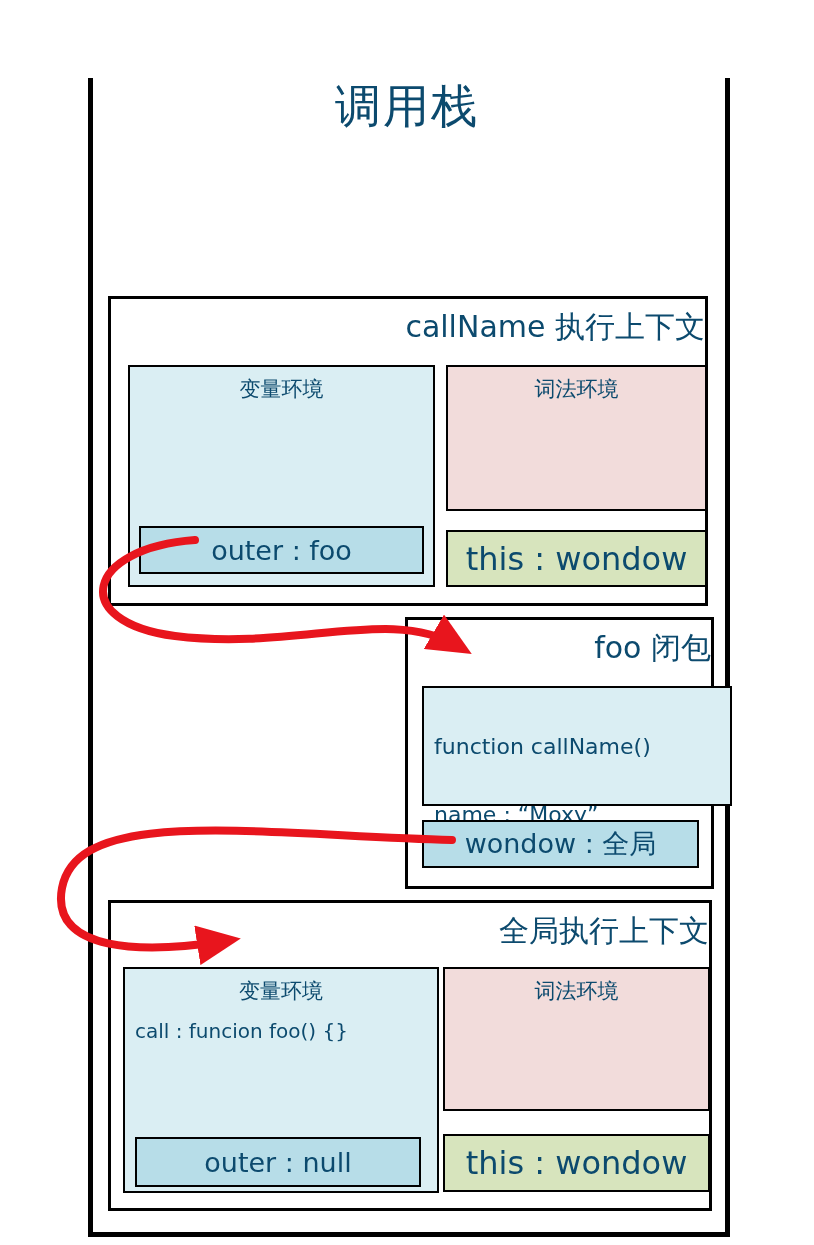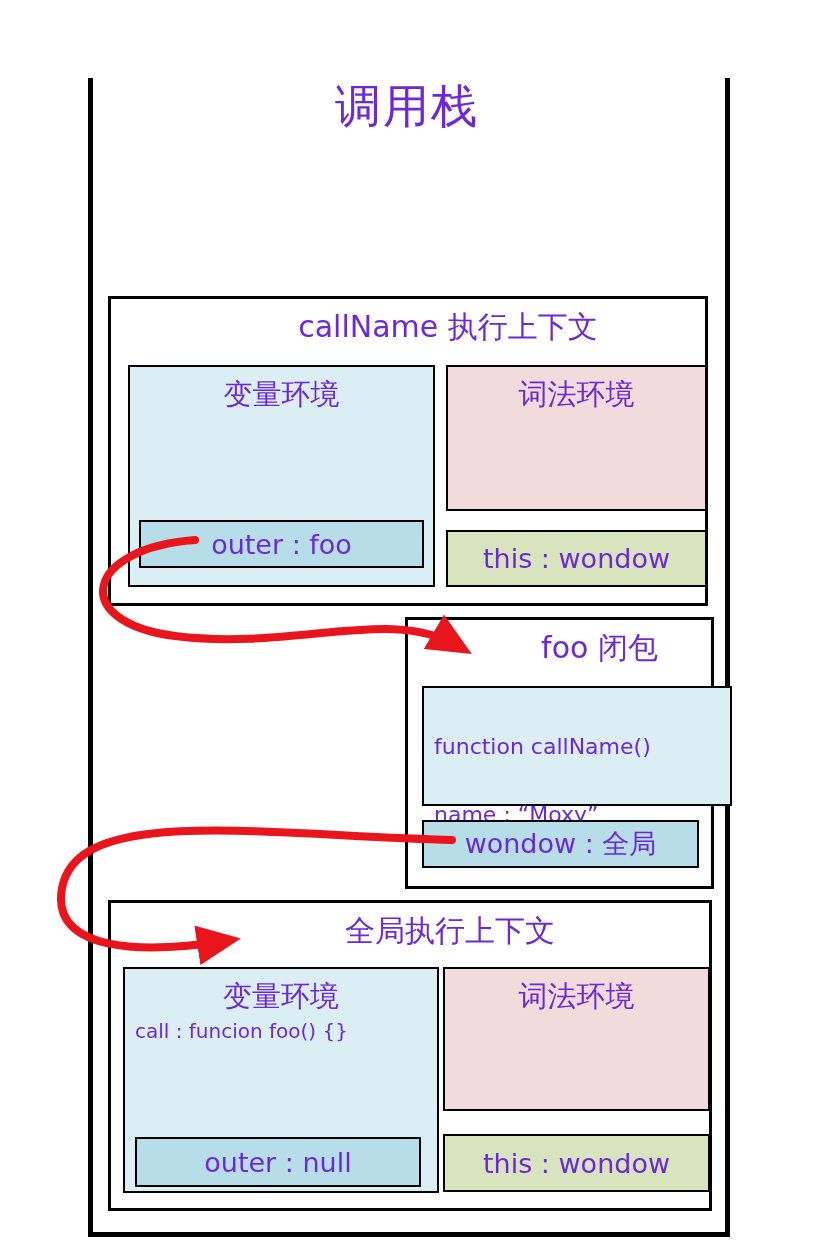--- a/index.html
+++ b/index.html
@@ -1,69 +1,69 @@
 <!DOCTYPE html>
 <html><head>
 <meta charset="utf-8">
 <style>
   html,body{margin:0;padding:0;background:#ffffff;}
   .canvas{
     position:relative;
     width:814px;height:1245px;
     background:#ffffff;
     font-family:"DejaVu Sans","Liberation Sans",sans-serif;
-    color:#6d28d9;
+    color:#0c4a6e;
     overflow:hidden;
   }
   .stack-container{
     position:absolute;left:88px;top:78px;width:632px;height:1154px;
     border-left:5px solid #000;border-right:5px solid #000;border-bottom:5px solid #000;
   }
   .stack-title{
     position:absolute;left:0;top:76px;width:814px;
     text-align:center;font-size:46px;letter-spacing:2px;
   }
   .ctx-box{
     position:absolute;background:#ffffff;border:3px solid #000;
   }
   .ctx-title{
     position:absolute;left:0;top:8px;width:100%;
-    text-align:center;font-size:30px;margin-left:40px;
+    text-align:right;font-size:30px;
   }
   .env-box{
     position:absolute;border:2px solid #000;
   }
   .env-title{
     position:absolute;left:0;top:8px;width:100%;
-    text-align:center;font-size:29px;
+    text-align:center;font-size:21px;
   }
   .fill-lblue{background:#daeef3;}
   .fill-pink{background:#f2dcdb;}
   .outer-box{
     position:absolute;border:2px solid #000;background:#b7dde8;
     display:flex;align-items:center;justify-content:center;
     font-size:27px;
   }
   .this-box{
     position:absolute;border:2px solid #000;background:#d7e4bd;
     display:flex;align-items:center;justify-content:center;
-    font-size:27px;
+    font-size:32px;
   }
   .code-box{
     position:absolute;border:2px solid #000;background:#daeef3;
     font-size:22px;line-height:1.55;padding:8px 10px;box-sizing:border-box;
     white-space:pre-line;
   }
   .call-line{
     position:absolute;left:10px;top:50px;font-size:20px;
   }
   
   #top-ctx{left:108px;top:296px;width:594px;height:304px;}
   #top-var-env{left:17px;top:66px;width:303px;height:218px;}
-  #top-outer{left:9px;bottom:17px;width:281px;height:44px;}
+  #top-outer{left:9px;bottom:11px;width:281px;height:44px;}
   #top-lex-env{left:335px;top:66px;width:257px;height:142px;}
   #top-this{left:335px;top:231px;width:257px;height:53px;}
   
   #mid-ctx{left:405px;top:617px;width:303px;height:266px;}
   #mid-code{left:14px;top:66px;width:310px;height:120px;}
   #mid-outer{left:14px;top:200px;width:273px;height:44px;}
   
   #bot-ctx{left:108px;top:900px;width:598px;height:305px;}
   #bot-var-env{left:12px;top:64px;width:312px;height:222px;}
   #bot-outer{left:10px;bottom:4px;width:282px;height:46px;}

